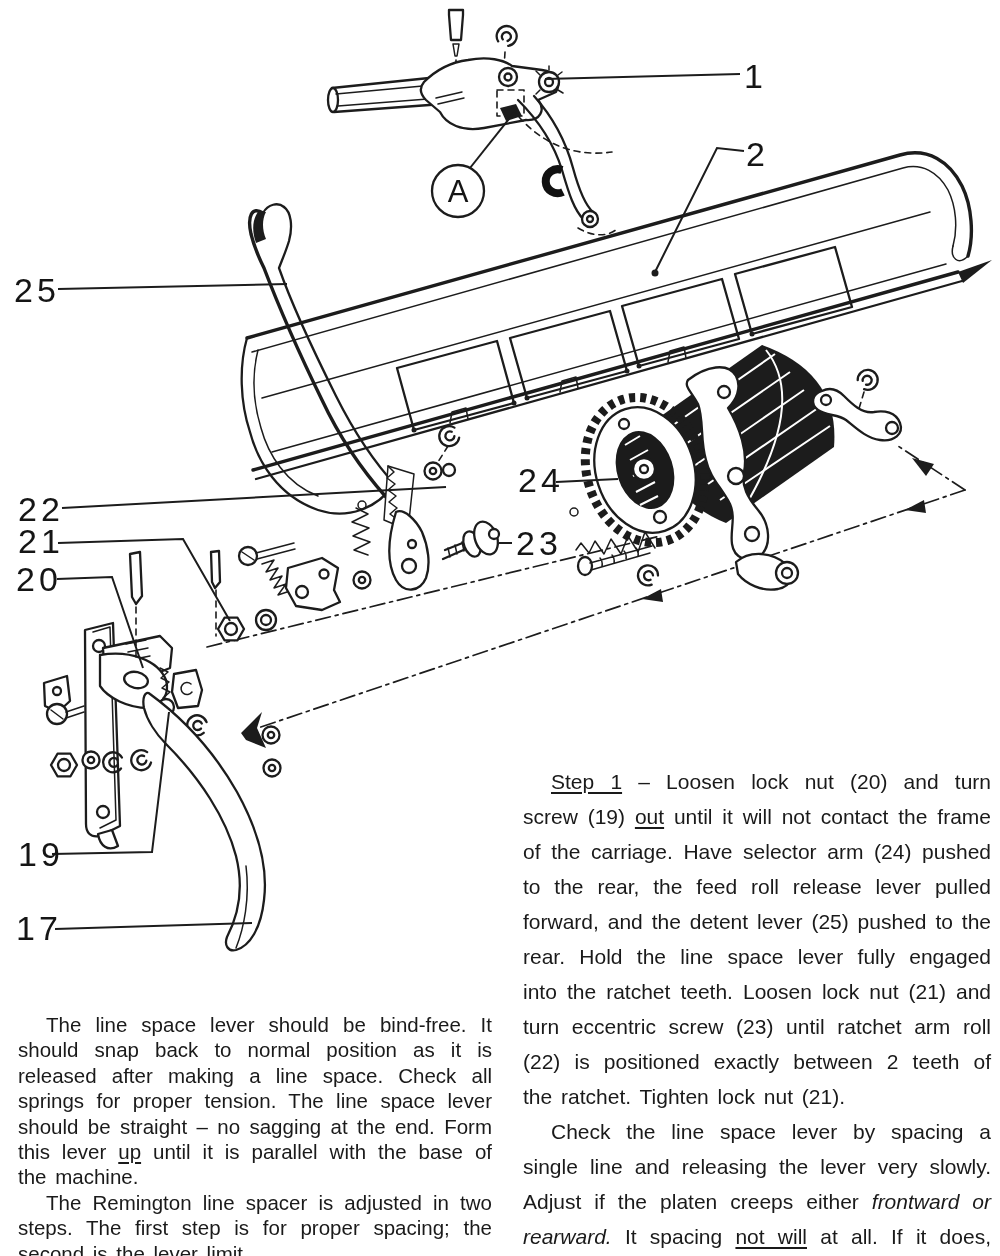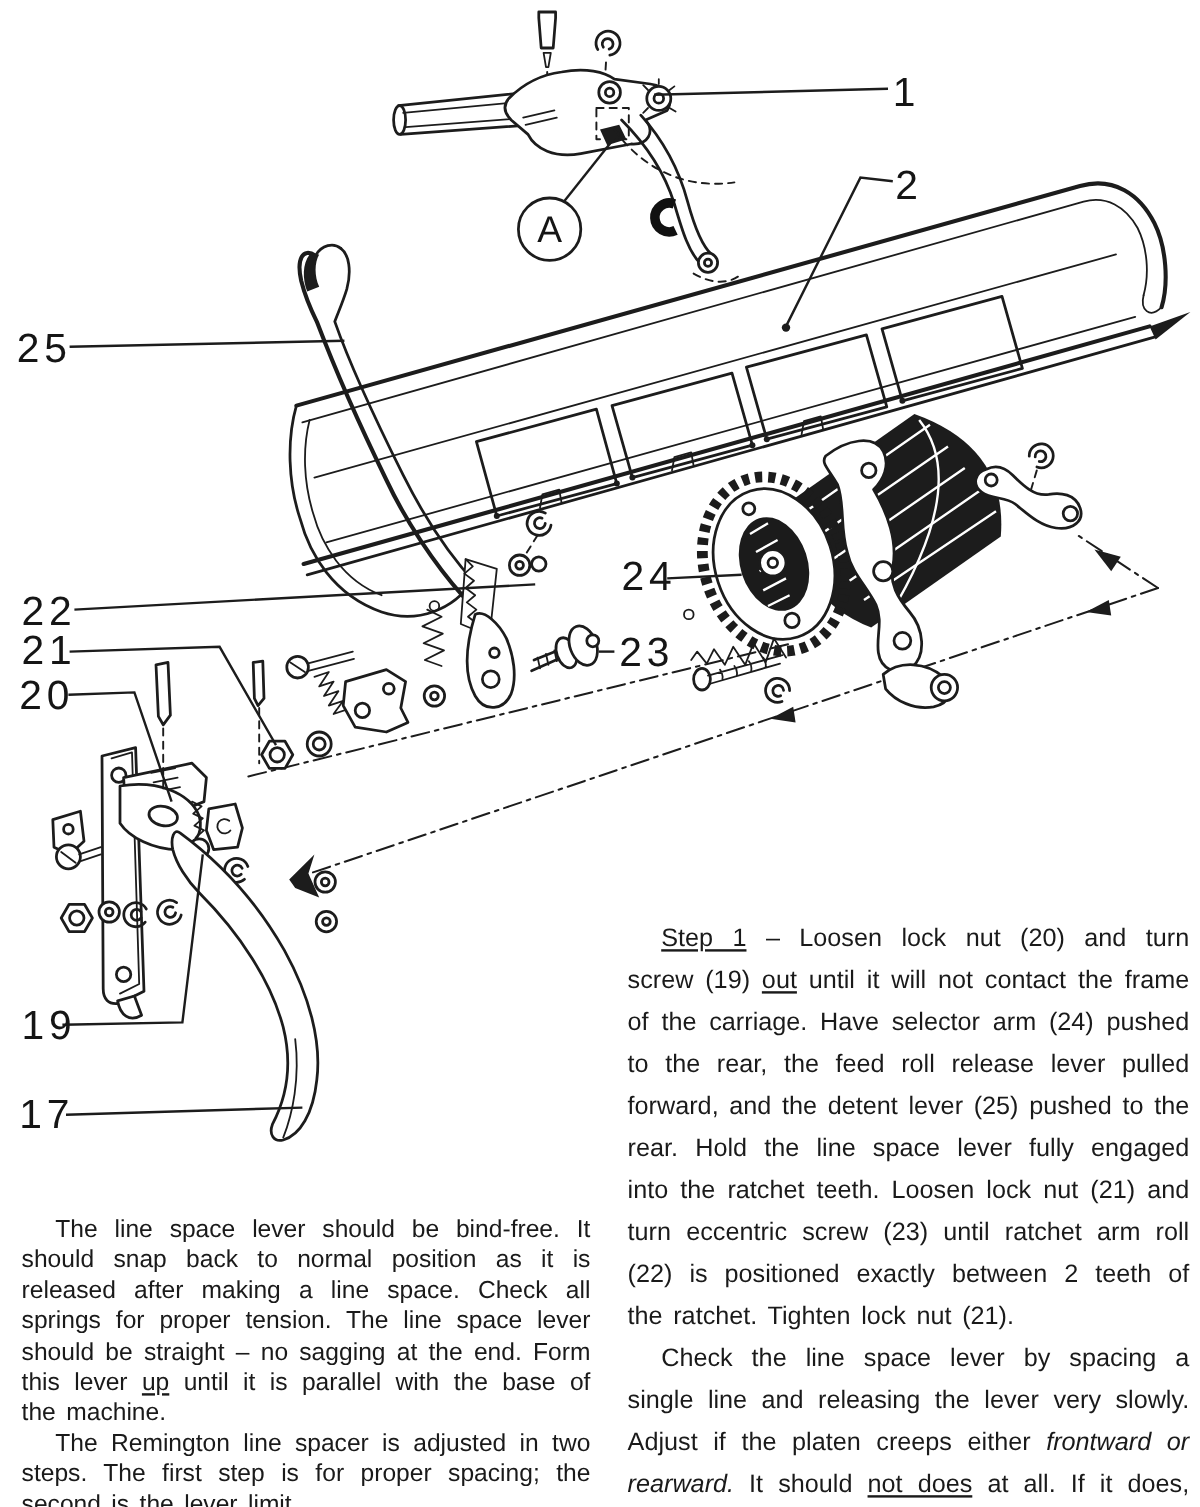--- a/index.html
+++ b/index.html
@@ -264,16 +264,16 @@
   </g>
 </svg>
 
   <div class="col left-col">
     <p><span>The line space lever should be bind-free. It should snap back to normal position as it is released after making a line space. Check all springs for proper tension. The line space lever should be straight – no sagging at the end. Form this lever </span><span class="u">up</span><span> until it is parallel with the base of the machine.</span></p>
     <p><span>The Remington line spacer is adjusted in two steps. The first step is for proper spacing; the second is the lever limit.</span></p>
   </div>
 
   <div class="col right-col">
     <p><span class="u">Step 1</span><span> – Loosen lock nut (20) and turn screw (19) </span><span class="u">out</span><span> until it will not contact the frame of the carriage. Have selector arm (24) pushed to the rear, the feed roll release lever pulled forward, and the detent lever (25) pushed to the rear. Hold the line space lever fully engaged into the ratchet teeth. Loosen lock nut (21) and turn eccentric screw (23) until ratchet arm roll (22) is positioned exactly between 2 teeth of the ratchet. Tighten lock nut (21).</span></p>
-    <p><span>Check the line space lever by spacing a single line and releasing the lever very slowly. Adjust if the platen creeps either </span><span class="i">frontward or rearward.</span><span> It should </span><span class="u">not does</span><span> at all. If it does, readjust screw (34) and screw (19).</span></p>
+    <p><span>Check the line space lever by spacing a single line and releasing the lever very slowly. Adjust if the platen creeps either </span><span class="i">frontward or rearward.</span><span> It spacing </span><span class="u">not will</span><span> at all. If it does, readjust screw (34) and screw (19).</span></p>
   </div>
 
 </div>
 
 </body></html>

